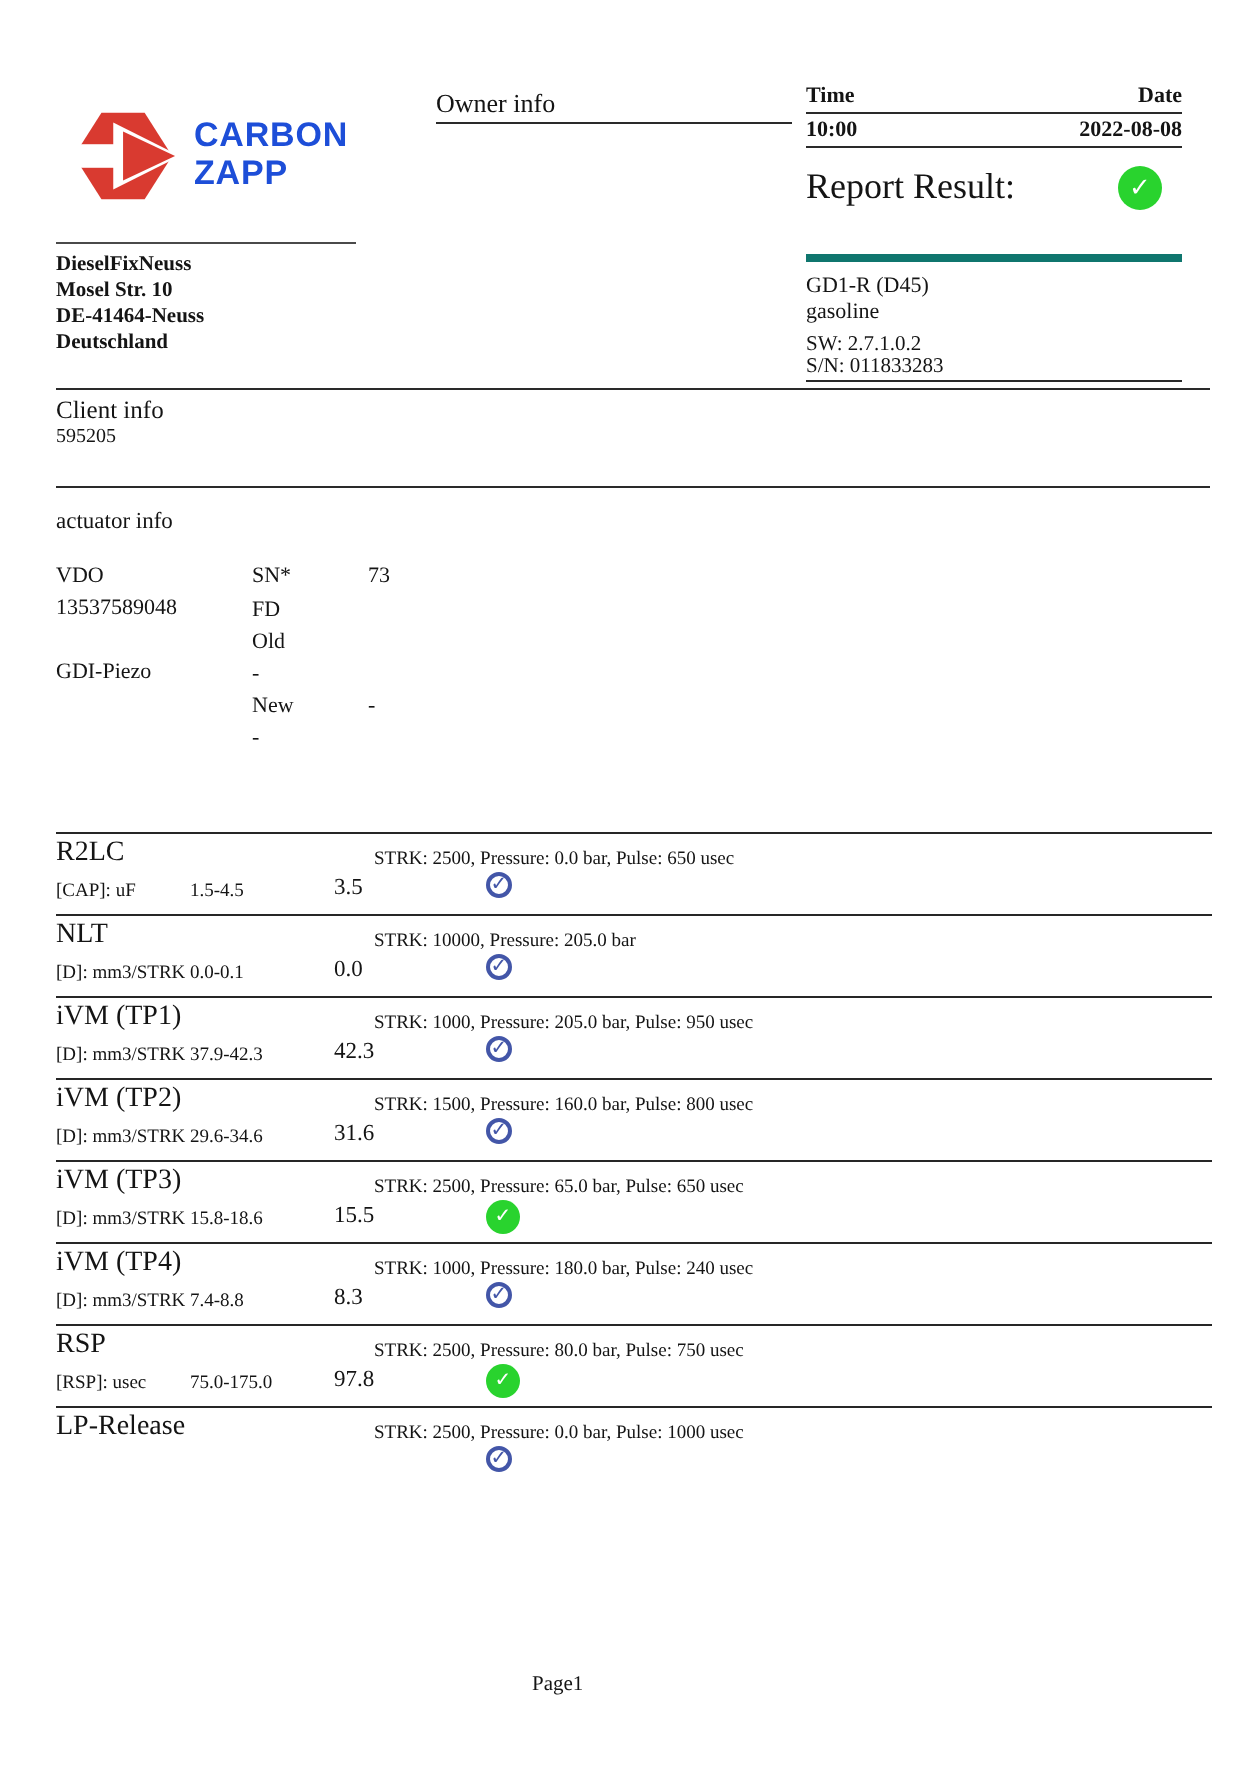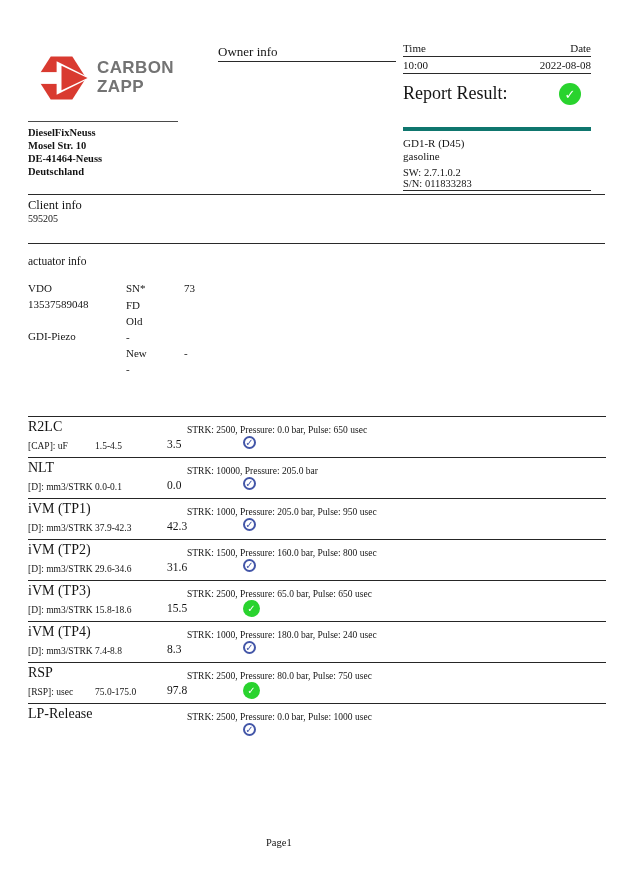--- a/index.html
+++ b/index.html
@@ -8,27 +8,27 @@
     position:relative; width:630px; height:896px; background:#fff;
     font-family:"Liberation Serif","DejaVu Serif",serif; color:#141414;
     overflow:hidden;
   }
   .abs { position:absolute; }
 
   
   .logo-icon { position:absolute; left:36px; top:54px; width:54px; height:48px; }
   .logo-text { position:absolute; left:97px; top:58px;
     font-family:"Liberation Sans","DejaVu Sans",sans-serif;
-    font-weight:800; font-size:17px; line-height:19px; letter-spacing:0.4px; color:#737373; }
+    font-weight:800; font-size:17px; line-height:19px; letter-spacing:0.4px; color:#1d4ed8; }
 
   
   .owner-info-label { left:218px; top:44px; font-size:13px; }
   .owner-underline { left:218px; top:61px; width:178px; height:1px; background:#2a2a2a; }
   .td-block { left:403px; top:42px; width:188px; font-size:11px; }
-  .td-row { display:flex; justify-content:space-between; border-bottom:1px solid #2a2a2a; padding-bottom:2px; margin-bottom:2px; }
+  .td-row { display:flex; justify-content:space-between; border-bottom:1px solid #2a2a2a; padding-bottom:2px; margin-bottom:2px;font-weight:bold; }
   .report-result { left:403px; top:83px; font-size:18px; }
   .check { display:inline-flex; align-items:center; justify-content:center;
     border-radius:50%; font-family:"DejaVu Sans",sans-serif; font-weight:bold; }
   .check::after { content:"\2713"; }
   .check-green { background:#29d32e; color:#fff; width:17px; height:17px; font-size:10px; border:none; }
   .check-blue { background:#fff; color:#4356a8; width:13px; height:13px; font-size:10px; border:2px solid #4356a8; }
   .result-check { left:559px; top:83px; width:22px !important; height:22px !important; font-size:13px; }
 
   
   .addr-topline { left:28px; top:121px; width:150px; height:1px; background:#4a4a4a; }

